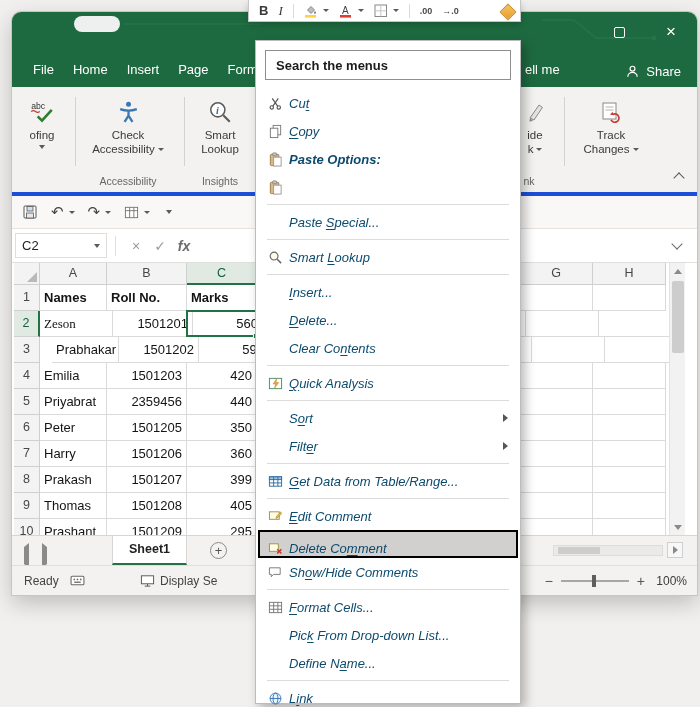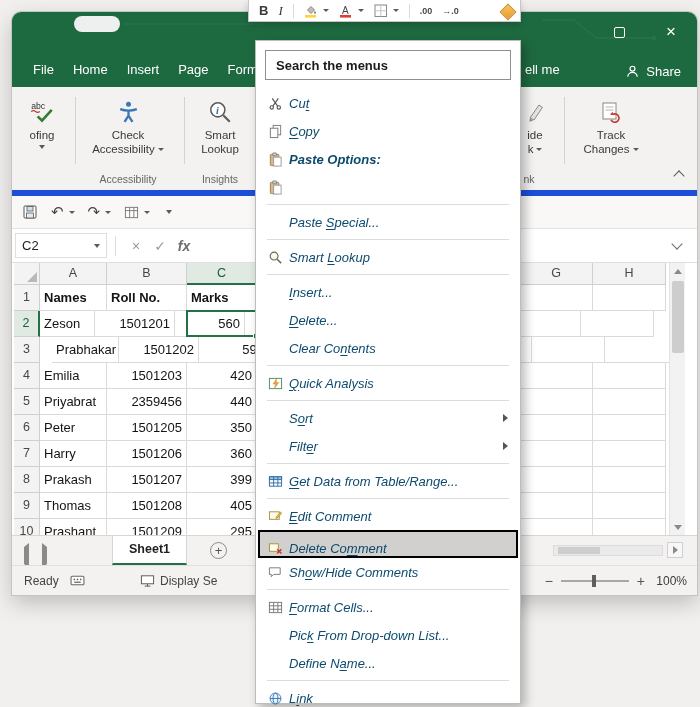--- a/index.html
+++ b/index.html
@@ -16,21 +16,21 @@
   .title-pill { position:absolute; left:62px; top:4px; width:46px; height:16px; background:#eef0ef; border-radius:9px; }
   .win-controls { position:absolute; top:9px; right:12px; display:flex; gap:24px; align-items:center; }
   .win-btn { width:28px; height:22px; display:flex; align-items:center; justify-content:center; color:#fff; font-size:17px; cursor:default; }
   .max-box { width:11px; height:11px; border:1.4px solid #fff; border-radius:2px; }
   .menu-tabs { position:absolute; left:18px; bottom:8px; display:flex; gap:13px; color:#ffffff; font-size:13px; }
   .tab { white-space:nowrap; padding:2px 3px; }
   .tellme { position:absolute; left:513px; bottom:10px; color:#fff; font-size:13px; }
   .share { position:absolute; right:16px; bottom:8px; color:#fff; font-size:13px; display:flex; align-items:center; gap:6px; }
 
   
-  .ribbon { position:absolute; left:0; top:75px; right:0; height:109px; background:#f3f2f1; border-bottom:6px solid #1d4ed8; }
+  .ribbon { position:absolute; left:0; top:75px; right:0; height:109px; background:#f3f2f1; border-bottom:4px solid #1d4ed8; }
   .rb { position:absolute; top:8px; text-align:center; color:#3b3a39; font-size:11.5px; line-height:14px; }
   .rb-icon { height:30px; display:flex; align-items:flex-end; justify-content:center; margin-bottom:3px; }
   .caret { display:inline-block; width:0; height:0; border-left:3.5px solid transparent; border-right:3.5px solid transparent; border-top:4px solid #5a5a5a; vertical-align:middle; margin-left:3px; }
   .caret.stack { display:block; margin:3px auto 0; }
   .rgroup-label { position:absolute; bottom:5px; text-align:center; font-size:10.5px; color:#686664; }
   .rdiv { position:absolute; top:10px; bottom:26px; width:1px; background:#d4d2d0; }
   .rib-collapse { position:absolute; right:14px; bottom:10px; width:8px; height:8px; border-right:1.6px solid #5a5a5a; border-bottom:1.6px solid #5a5a5a; transform:rotate(-135deg); }
 
   
   .qat { position:absolute; left:0; top:184px; right:0; height:33px; background:#f9f8f7; border-bottom:1px solid #e5e3e1; display:flex; align-items:center; gap:13px; padding-left:10px; }
@@ -292,21 +292,21 @@
           <div class="g-cell g-bold" style="width: 80px;">Roll No.</div>
           <div class="g-cell g-bold" style="width: 70px;">Marks</div>
           <div class="g-cell g-bold" style="width: 88px;"></div>
           <div class="g-cell g-bold" style="width: 88px;"></div>
           <div class="g-cell g-bold" style="width: 87px;"></div>
           <div class="g-cell g-bold" style="width: 73px;"></div>
           <div class="g-cell g-bold" style="width: 73px;"></div>
         </div>
         <div class="g-row">
           <div class="g-cell g-h g-rowhdr g-hsel-row" style="width: 26px;">2</div>
-          <div class="g-cell" style="width: 55px;">Zeson</div>
+          <div class="g-cell" style="width: 73px; font-family: Liberation Serif, serif;">Zeson</div>
           <div class="g-cell g-num" style="width: 80px;">1501201</div>
           <div class="g-cell g-num" style="width: 70px; padding-left: 38px;">560</div>
           <div class="g-cell" style="width: 88px;"></div>
           <div class="g-cell" style="width: 88px;"></div>
           <div class="g-cell" style="width: 87px;"></div>
           <div class="g-cell" style="width: 73px;"></div>
           <div class="g-cell" style="width: 73px;"></div>
         </div>
         <div class="g-row">
           <div class="g-cell g-h g-rowhdr" style="width: 26px;">3</div>

